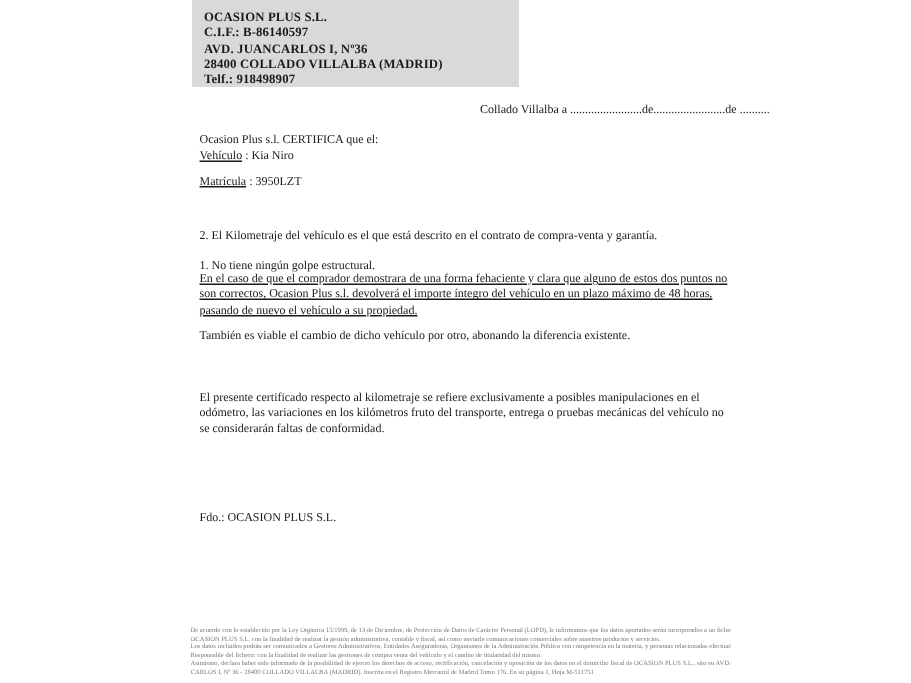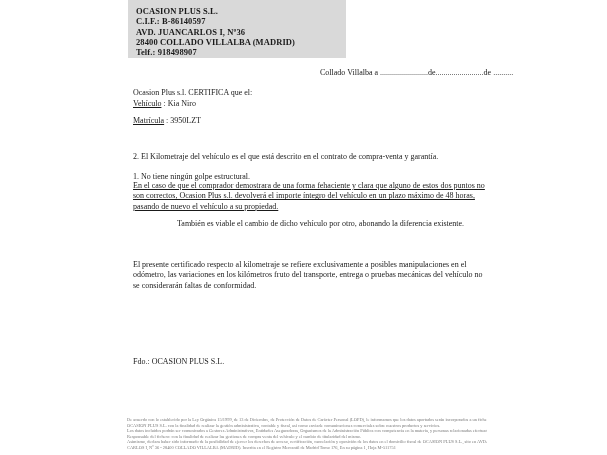--- a/index.html
+++ b/index.html
@@ -27,24 +27,24 @@
   .certify-intro{position:absolute;left:133px;top:88px;font-size:8px;}
   .kv-row{position:absolute;left:133px;font-size:8px;}
   .kv-row .lbl{text-decoration:underline;}
   .vehicle-row{top:99px;}
   .plate-row{top:116px;}
   .point{position:absolute;left:133px;width:352px;font-size:8px;}
   .point-1{top:137px;margin-top:35px;}
   .point-2{top:152px;}
   .para{position:absolute;left:133px;width:352px;font-size:8px;line-height:10.4px;margin:0;}
   .para-1{top:181px;text-decoration:underline;}
-  .para-2{top:219px;margin-left:44px;}
+  .para-2{top:219px;}
   .para-3{top:235px;}
   .para-4{top:260px;}
-  .signature{position:absolute;left:133px;top:357px;font-size:8px;}
+  .signature{position:absolute;left:133px;top:340px;font-size:8px;}
   .fineprint{
     position:absolute;left:127px;top:417px;width:360px;
     font-size:4.4px;line-height:5.6px;color:#787878;
     font-family:"Liberation Serif", serif;
   }
   .fineprint div{white-space:nowrap;overflow:hidden;}
 </style>
 </head>
 <body>
 

